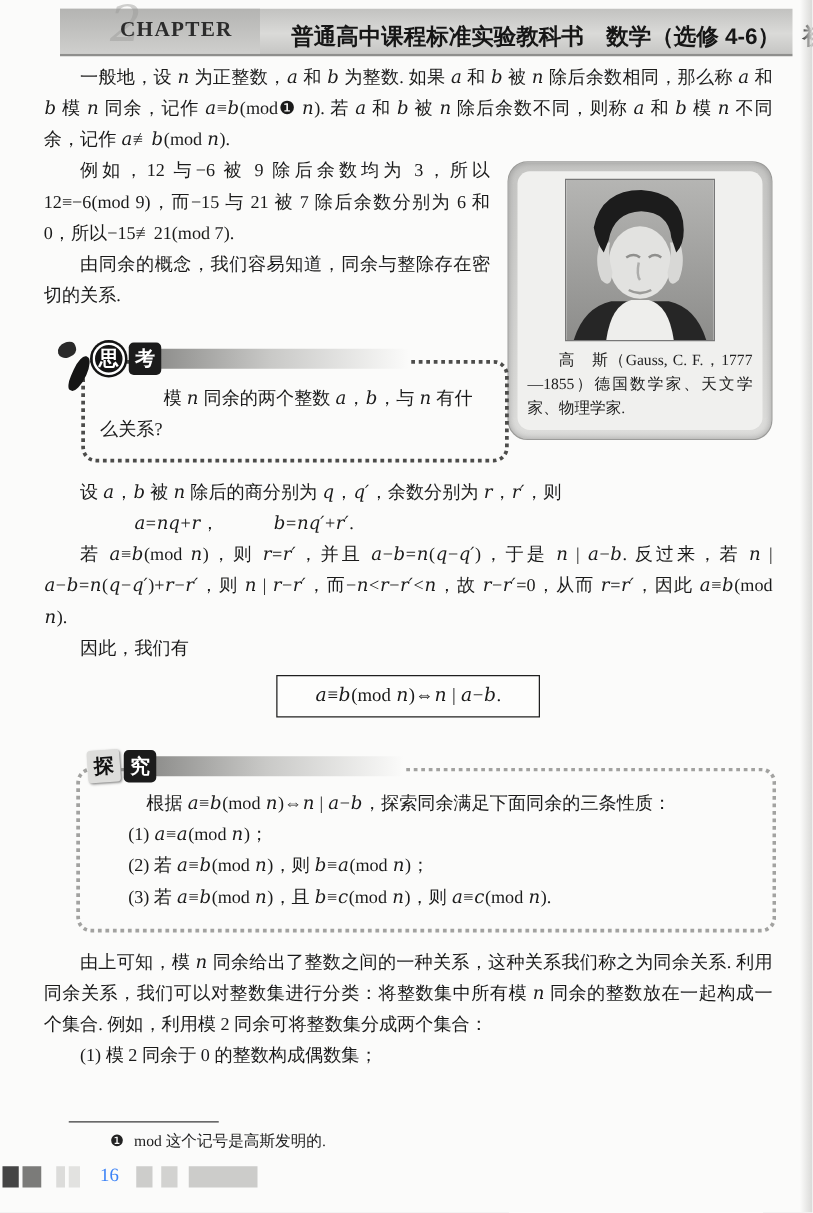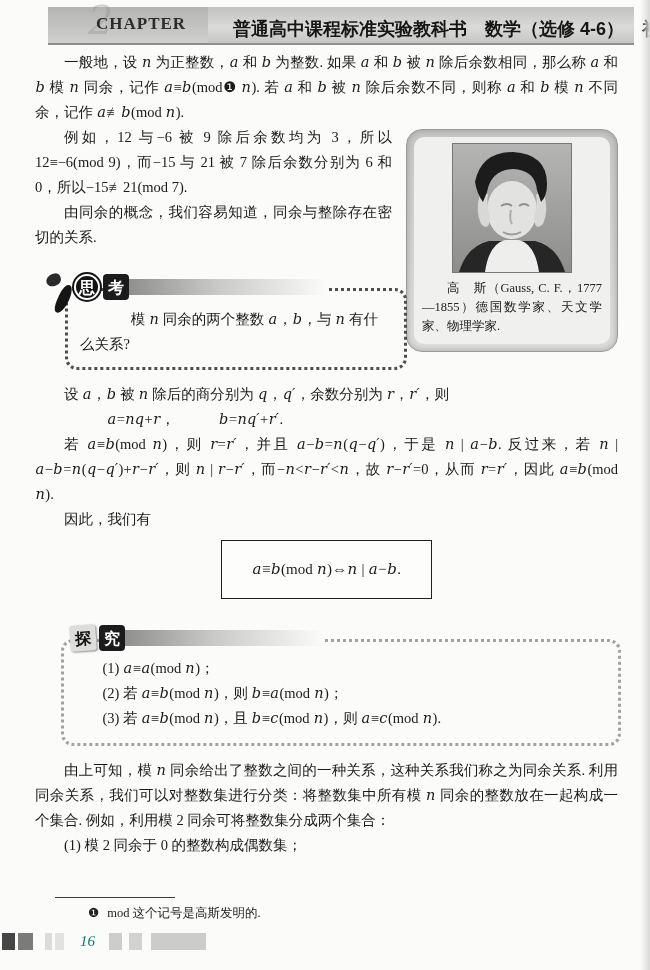--- a/index.html
+++ b/index.html
@@ -56,33 +56,33 @@
     border-radius:50% 50% 60% 40%;transform:rotate(24deg);}
   .ink-dot{position:absolute;left:-28px;top:0px;width:15px;height:12px;background:#2a2a2a;
     border-radius:60% 40% 50% 50%;transform:rotate(-18deg);}
   .think-q{margin:4px 0 0;text-indent:3.5em;text-align:left;}
   .explore-box .para{margin:0;}
   .explore-item{margin:0;text-indent:1em;}
 
   
   .formula-wrap{text-align:center;margin-top:8px;}
   .formula-box{display:inline-block;border:1.5px solid #1f1f1f;background:#fdfdfc;
-    padding:16px 30px;font-size:15px;}
+    padding:3px 30px;font-size:15px;}
 
   
   .footnote-rule{position:absolute;left:55px;top:897px;width:120px;border-top:1.5px solid #3a3a3a;}
   .footnote{position:absolute;left:68px;top:905px;font-size:12.5px;color:#222;margin-left:20px;}
   .footnote .fn-marker{margin-right:8px;}
   .footer-bars{position:absolute;left:0;top:933px;height:17px;display:flex;align-items:center;}
   .bar{height:17px;}
   .b1{width:13px;background:#454545;margin-left:2px;}
   .b2{width:15px;background:#7b7b79;margin-left:3px;}
   .b3{width:7px;background:#dcdcda;margin-left:12px;}
   .b4{width:9px;background:#e2e2e0;margin-left:3px;}
-  .page-num{font-size:15px;color:#0f766e;margin:0 14px 0 16px;font-family:"Liberation Serif",serif;font-style:italic;}
+  .page-num{font-size:15px;color:#3b82f6;margin:0 14px 0 16px;font-family:"Liberation Serif",serif;}
   .b5{width:13px;background:#cdcdcb;}
   .b6{width:13px;background:#d2d2d0;margin-left:7px;}
   .b7{width:55px;background:#ccccca;margin-left:9px;}
 </style>
 </head>
 <body>
 
 <div class="page">
 
   <div class="header">
@@ -145,20 +145,21 @@
     <div class="formula-wrap">
       <span class="formula-box"><span class="mi">a</span><span>≡</span><span class="mi">b</span><span>(mod </span><span class="mi">n</span><span>)⇔</span><span class="mi">n</span><span> | </span><span class="mi">a</span><span>−</span><span class="mi">b</span><span>.</span></span>
     </div>
 
     <div class="feature explore-box">
       <div class="badge-row">
         <span class="badge-char badge-paper">探</span>
         <span class="badge-char badge-block">究</span>
         <span class="badge-bar"></span>
       </div>
+      <p class="para"><span>根据 </span><span class="mi">a</span><span>≡</span><span class="mi">b</span><span>(mod </span><span class="mi">n</span><span>)⇔</span><span class="mi">n</span><span> | </span><span class="mi">a</span><span>−</span><span class="mi">b</span><span>，探索同余满足下面同余的三条性质：</span></p>
       <p class="explore-item"><span>(1) </span><span class="mi">a</span><span>≡</span><span class="mi">a</span><span>(mod </span><span class="mi">n</span><span>)；</span></p>
       <p class="explore-item"><span>(2) 若 </span><span class="mi">a</span><span>≡</span><span class="mi">b</span><span>(mod </span><span class="mi">n</span><span>)，则 </span><span class="mi">b</span><span>≡</span><span class="mi">a</span><span>(mod </span><span class="mi">n</span><span>)；</span></p>
       <p class="explore-item"><span>(3) 若 </span><span class="mi">a</span><span>≡</span><span class="mi">b</span><span>(mod </span><span class="mi">n</span><span>)，且 </span><span class="mi">b</span><span>≡</span><span class="mi">c</span><span>(mod </span><span class="mi">n</span><span>)，则 </span><span class="mi">a</span><span>≡</span><span class="mi">c</span><span>(mod </span><span class="mi">n</span><span>).</span></p>
     </div>
 
     <p class="para" style="margin-top:12px;"><span>由上可知，模 </span><span class="mi">n</span><span> 同余给出了整数之间的一种关系，这种关系我们称之为同余关系. 利用同余关系，我们可以对整数集进行分类：将整数集中所有模 </span><span class="mi">n</span><span> 同余的整数放在一起构成一个集合. 例如，利用模 2 同余可将整数集分成两个集合：</span></p>
     <p class="para"><span>(1) 模 2 同余于 0 的整数构成偶数集；</span></p>
 
   </div>
 

